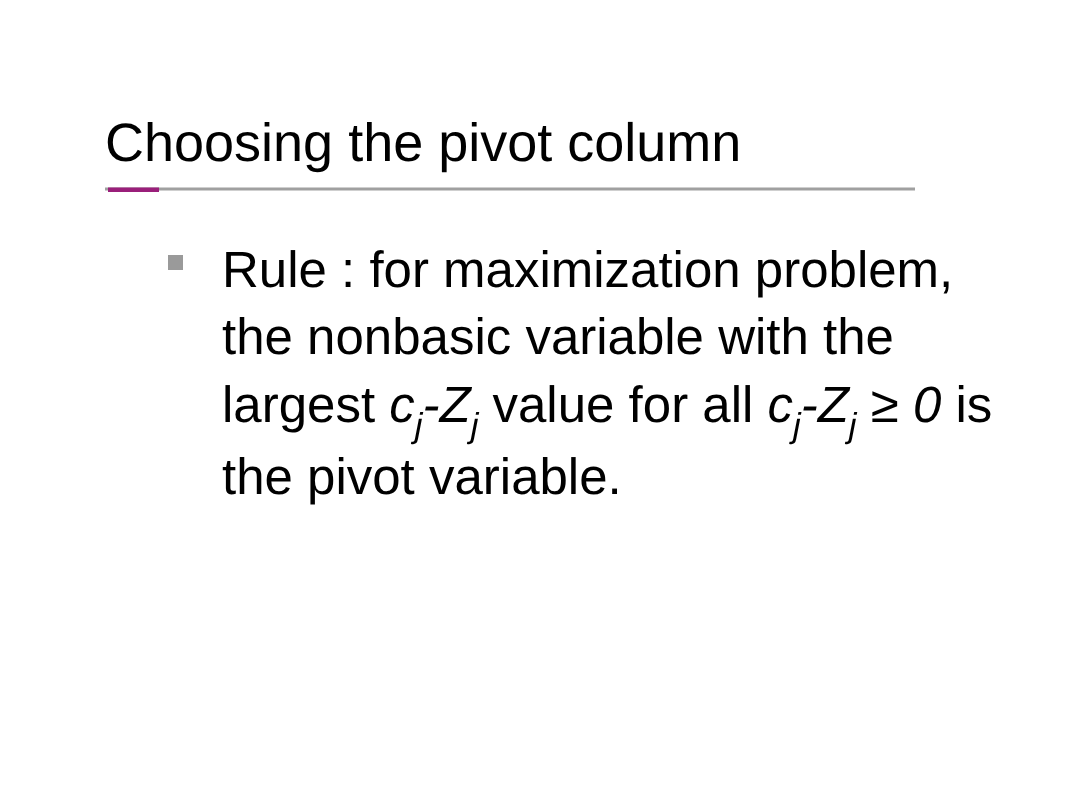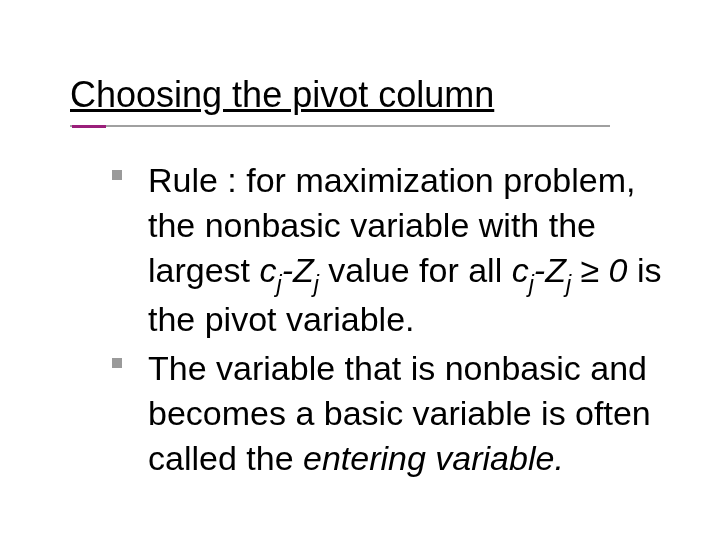--- a/index.html
+++ b/index.html
@@ -23,21 +23,20 @@
     left: 70px;
     top: 75px;
     right: 40px;
   }
   .title {
     font-size: 36px;
     font-weight: 400;
     letter-spacing: 0px;
     margin: 0 0 6px 0;
     line-height: 1.1;
-    text-decoration: underline;
   }
   .rule {
     height: 0;
     border: 0;
     border-top: 2px solid #a0a0a0;
     margin: 10px 0 0 0;
     width: 540px;
   }
   .accent {
     position: absolute;
@@ -88,19 +87,15 @@
   </div>
   <div class="accent"></div>
 
   <div class="body">
 
     <div class="item">
       <span class="bullet"></span>
       <span>Rule : for maximization problem, the nonbasic variable with the largest </span><span class="mi">c</span><span class="sub">j</span><span class="mi">-</span><span class="mi">Z</span><span class="sub">j</span><span> value for all </span><span class="mi">c</span><span class="sub">j</span><span class="mi">-</span><span class="mi">Z</span><span class="sub">j</span><span class="mi"> ≥ </span><span class="mi">0</span><span> is the pivot variable.</span>
     </div>
 
-    <div class="item">
-      <span class="bullet"></span>
-      <span>The variable that is nonbasic and becomes a basic variable is often called the </span><span class="mi">entering variable.</span><span></span>
-    </div>
 
   </div>
 </div>
 
 </body></html>

